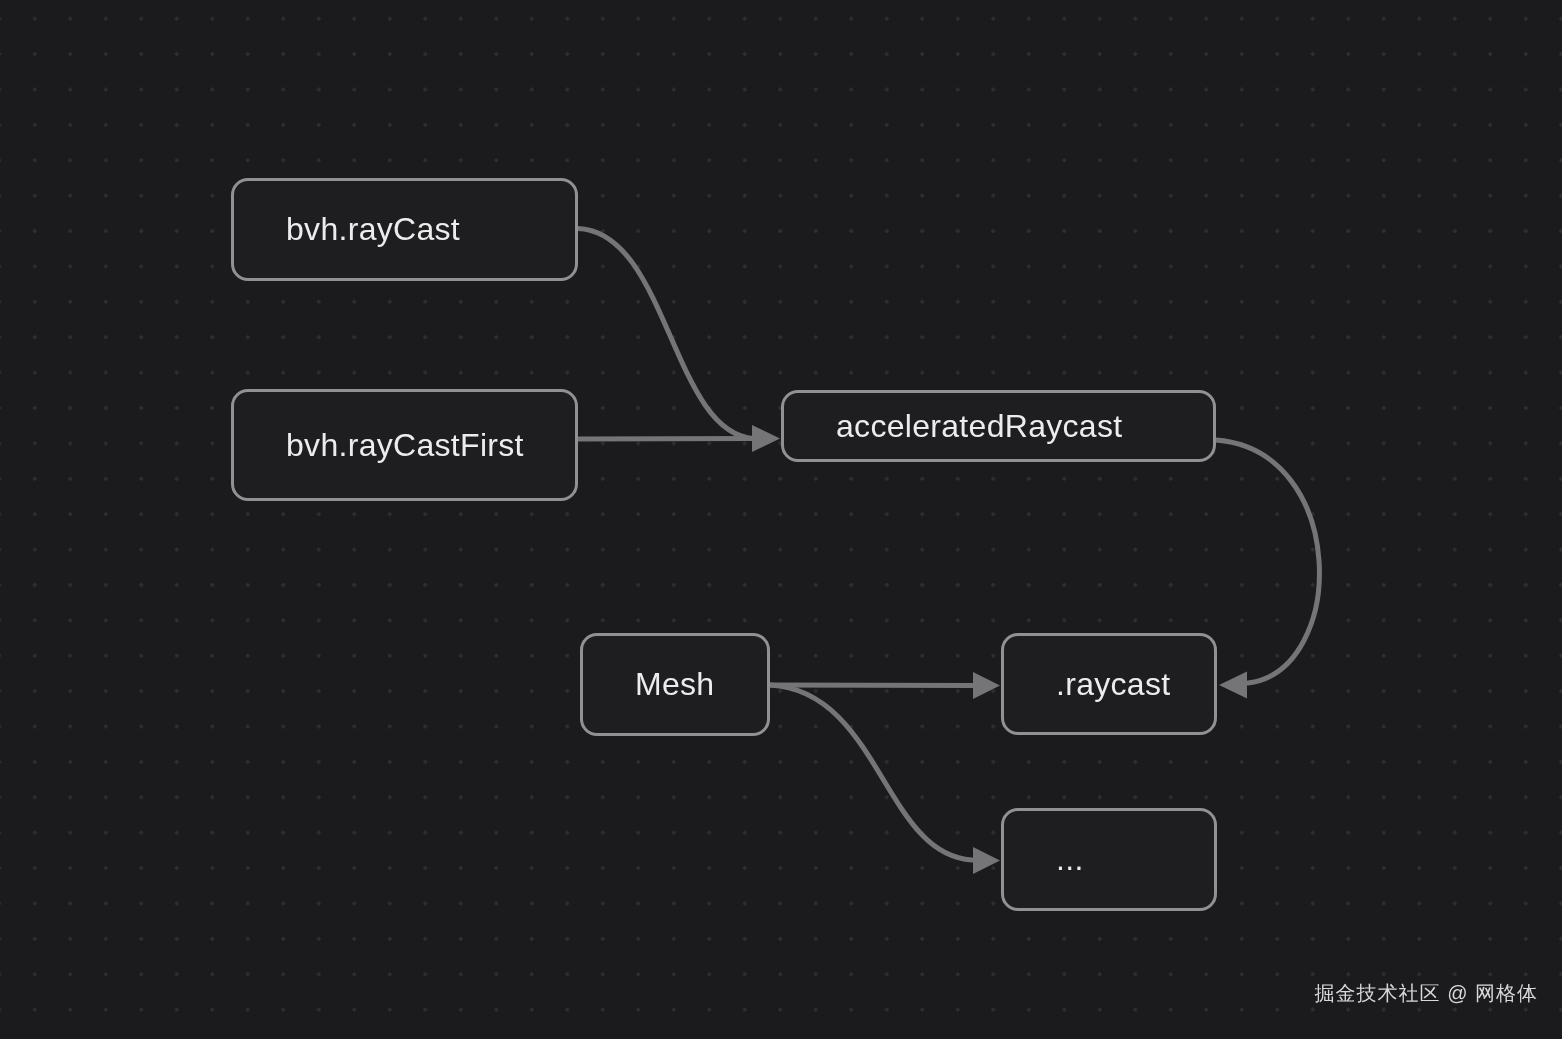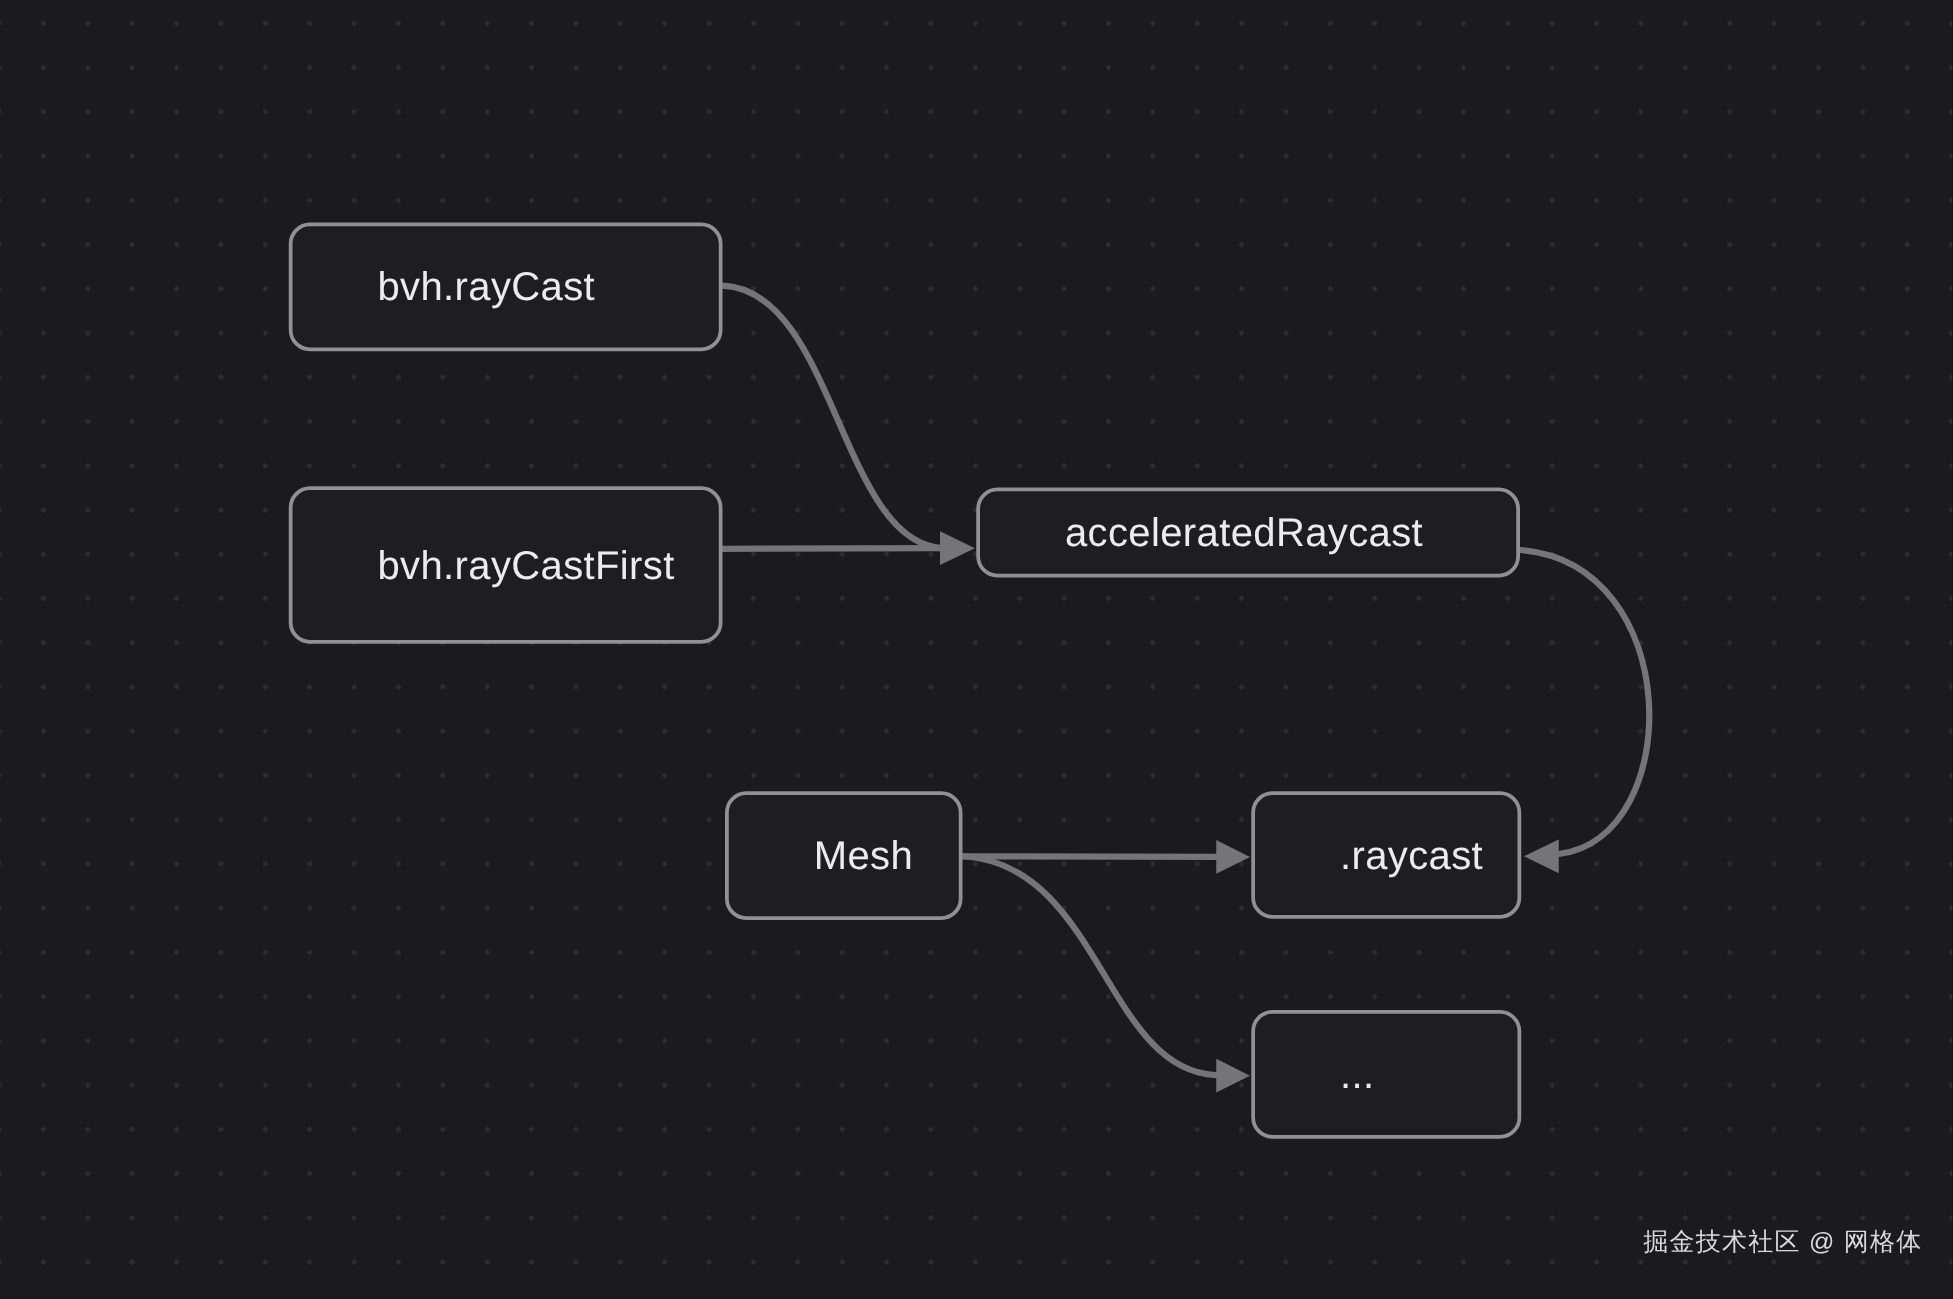--- a/index.html
+++ b/index.html
@@ -39,21 +39,21 @@
   .node {
     position: absolute;
     box-sizing: border-box;
     background: #1e1e20;
     border: 3px solid #919193;
     border-radius: 17px;
     display: flex;
     align-items: center;
   }
   .node-label {
-    padding-left: 68px;
+    padding-left: 52px;
     font-size: 32px;
     letter-spacing: 0.3px;
     color: #ececec;
     white-space: nowrap;
   }
   .watermark {
     position: absolute;
     right: 24px;
     top: 980px;
     font-size: 20px;
@@ -81,21 +81,21 @@
     <polygon class="arrowhead" points="1000,685.5 973,672 973,699"></polygon>
 
     <path class="edge" d="M 770 685 C 880 691, 884 855, 972 860"></path>
     <polygon class="arrowhead" points="1000,860.5 973,847 973,874"></polygon>
   </svg>
 
   <div class="node" style="left:231px; top:178px; width:347px; height:103px;">
     <span class="node-label">bvh.rayCast</span>
   </div>
 
-  <div class="node" style="left:231px; top:389px; width:347px; height:126px;">
+  <div class="node" style="left:231px; top:389px; width:347px; height:112px;">
     <span class="node-label">bvh.rayCastFirst</span>
   </div>
 
   <div class="node" style="left:781px; top:390px; width:435px; height:72px;">
     <span class="node-label">acceleratedRaycast</span>
   </div>
 
   <div class="node" style="left:580px; top:633px; width:190px; height:103px;">
     <span class="node-label">Mesh</span>
   </div>

